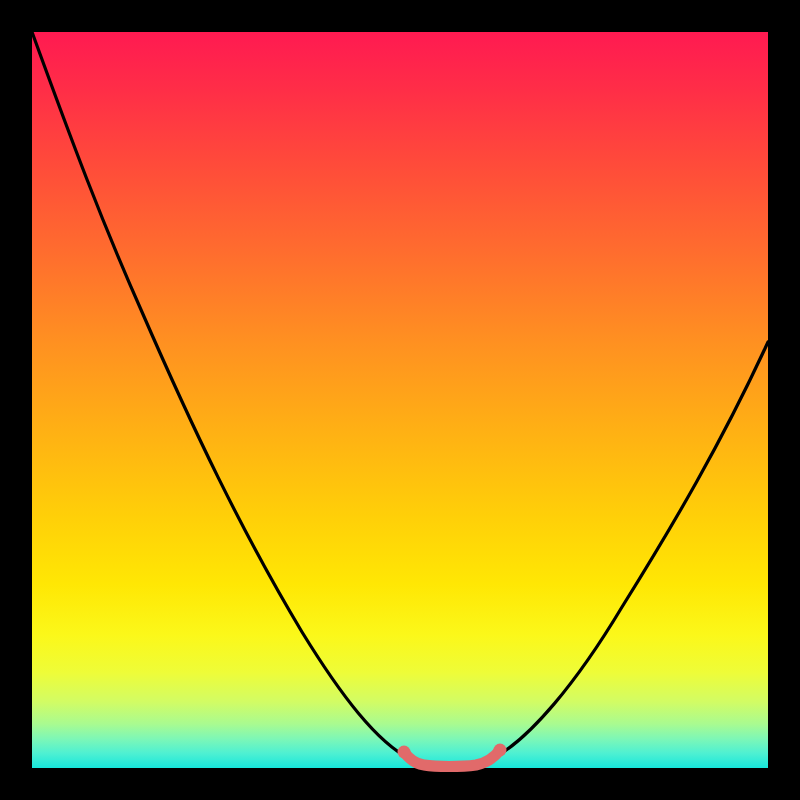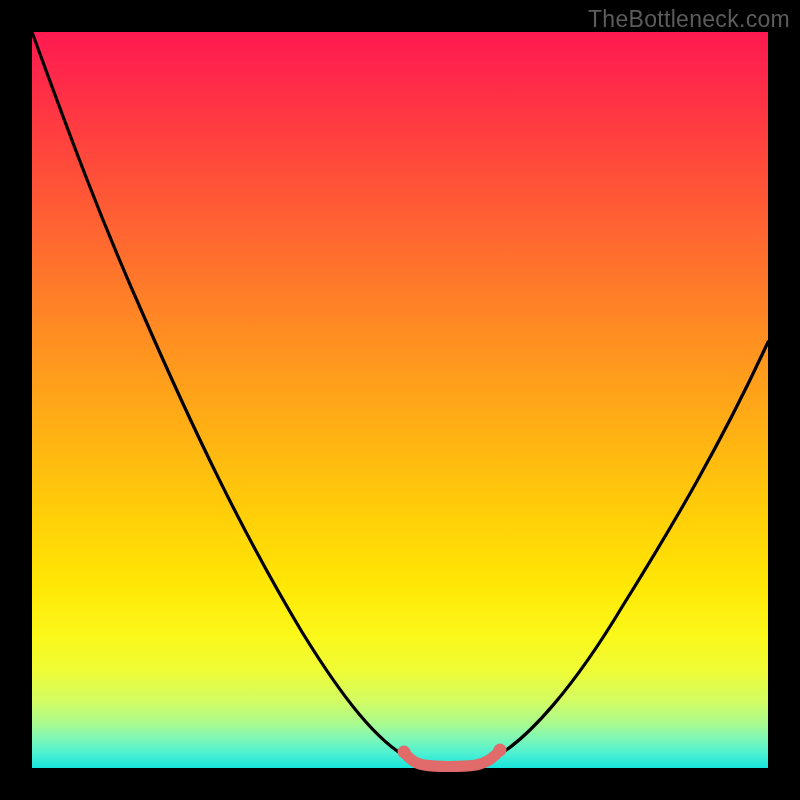--- a/index.html
+++ b/index.html
@@ -80,15 +80,14 @@
              C 640 495, 690 410, 736 310" fill="none" stroke="#000" stroke-width="3.2" stroke-linecap="round"></path>
 
     <path d="M 372 720
              C 378 728, 384 732, 392 733
              C 404 735, 430 735, 444 733
              C 454 731, 462 726, 468 718" fill="none" stroke="#e16a6a" stroke-width="11" stroke-linecap="round"></path>
     <circle cx="372" cy="720" r="6.5" fill="#e16a6a"></circle>
     <circle cx="468" cy="718" r="6.5" fill="#e16a6a"></circle>
   </svg>
 
-  <div class="watermark">TheBottleneck.com</div>
 
 </div>
 
 </body></html>

